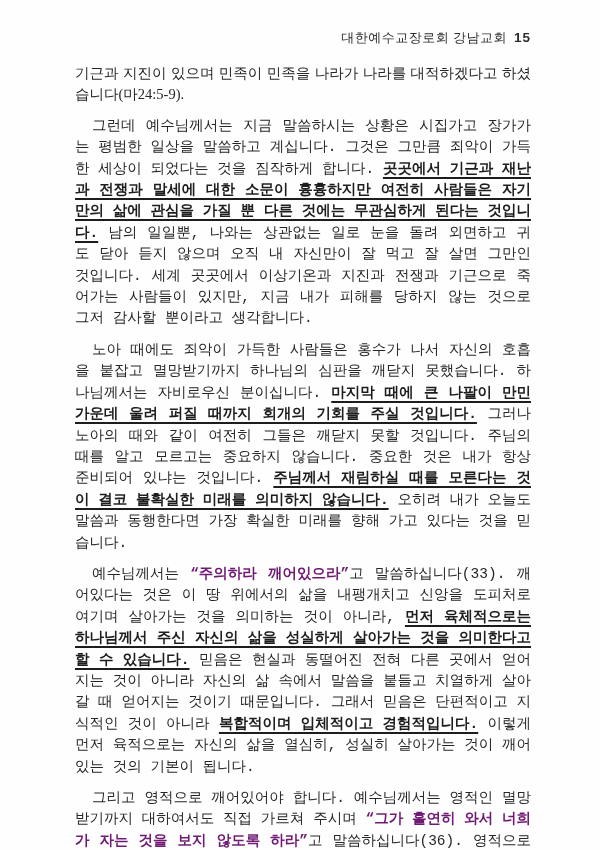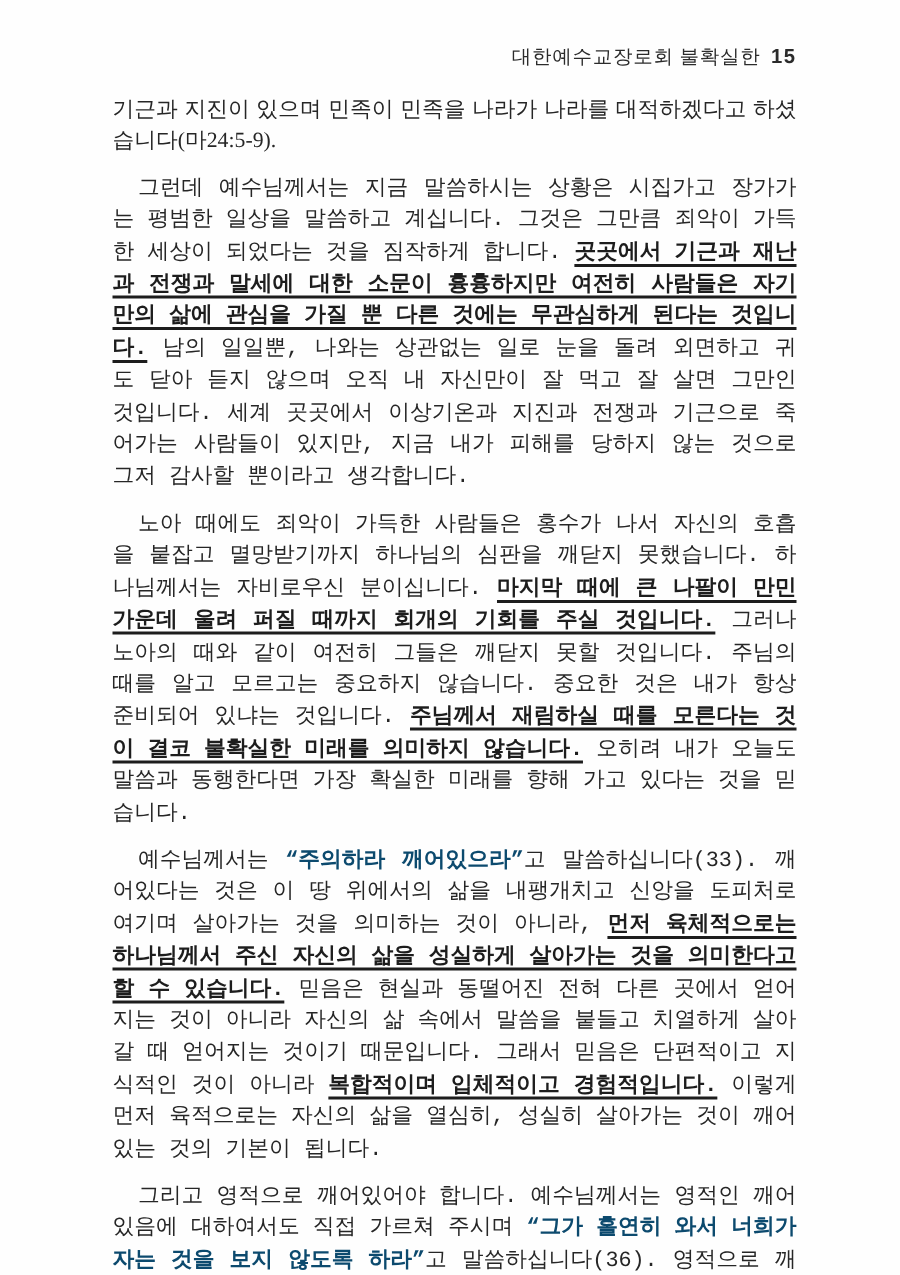--- a/index.html
+++ b/index.html
@@ -37,36 +37,36 @@
   .para {
     font-size: 14.5px;
     line-height: 21.4px;
     margin-bottom: 10px;
     text-align: justify;
     word-break: break-all;
     color: #262626;
   }
   .para.indent { text-indent: 17px; font-family: Liberation Mono, monospace; }
   .para span.normal { font-weight: normal; }
-  .para span.bold { font-weight: bold; color: #0c4a6e; }
+  .para span.bold { font-weight: bold; color: #701a75; }
   .para span.bold-underline {
     font-weight: bold;
     color: #1d1d1d;
     text-decoration: underline;
     text-decoration-thickness: 1.5px;
     text-underline-offset: 3.5px;
   }
 </style>
 </head>
 <body>
 
 <div class="page">
   <div class="header">
-    <span class="title">대한예수교장로회 불확실한</span><span class="page-num">15</span>
+    <span class="title">대한예수교장로회 강남교회</span><span class="page-num">15</span>
   </div>
   <div class="doc-body">
       <p class="para"><span class="normal">기근과 지진이 있으며 민족이 민족을 나라가 나라를 대적하겠다고 하셨습니다(마24:5-9).</span></p>
       <p class="para indent"><span class="normal">그런데 예수님께서는 지금 말씀하시는 상황은 시집가고 장가가는 평범한 일상을 말씀하고 계십니다. 그것은 그만큼 죄악이 가득한 세상이 되었다는 것을 짐작하게 합니다. </span><span class="bold-underline">곳곳에서 기근과 재난과 전쟁과 말세에 대한 소문이 흉흉하지만 여전히 사람들은 자기만의 삶에 관심을 가질 뿐 다른 것에는 무관심하게 된다는 것입니다.</span><span class="normal"> 남의 일일뿐, 나와는 상관없는 일로 눈을 돌려 외면하고 귀도 닫아 듣지 않으며 오직 내 자신만이 잘 먹고 잘 살면 그만인 것입니다. 세계 곳곳에서 이상기온과 지진과 전쟁과 기근으로 죽어가는 사람들이 있지만, 지금 내가 피해를 당하지 않는 것으로 그저 감사할 뿐이라고 생각합니다.</span></p>
       <p class="para indent"><span class="normal">노아 때에도 죄악이 가득한 사람들은 홍수가 나서 자신의 호흡을 붙잡고 멸망받기까지 하나님의 심판을 깨닫지 못했습니다. 하나님께서는 자비로우신 분이십니다. </span><span class="bold-underline">마지막 때에 큰 나팔이 만민 가운데 울려 퍼질 때까지 회개의 기회를 주실 것입니다.</span><span class="normal"> 그러나 노아의 때와 같이 여전히 그들은 깨닫지 못할 것입니다. 주님의 때를 알고 모르고는 중요하지 않습니다. 중요한 것은 내가 항상 준비되어 있냐는 것입니다. </span><span class="bold-underline">주님께서 재림하실 때를 모른다는 것이 결코 불확실한 미래를 의미하지 않습니다.</span><span class="normal"> 오히려 내가 오늘도 말씀과 동행한다면 가장 확실한 미래를 향해 가고 있다는 것을 믿습니다.</span></p>
       <p class="para indent"><span class="normal">예수님께서는 </span><span class="bold">“주의하라 깨어있으라”</span><span class="normal">고 말씀하십니다(33). 깨어있다는 것은 이 땅 위에서의 삶을 내팽개치고 신앙을 도피처로 여기며 살아가는 것을 의미하는 것이 아니라, </span><span class="bold-underline">먼저 육체적으로는 하나님께서 주신 자신의 삶을 성실하게 살아가는 것을 의미한다고 할 수 있습니다.</span><span class="normal"> 믿음은 현실과 동떨어진 전혀 다른 곳에서 얻어지는 것이 아니라 자신의 삶 속에서 말씀을 붙들고 치열하게 살아갈 때 얻어지는 것이기 때문입니다. 그래서 믿음은 단편적이고 지식적인 것이 아니라 </span><span class="bold-underline">복합적이며 입체적이고 경험적입니다.</span><span class="normal"> 이렇게 먼저 육적으로는 자신의 삶을 열심히, 성실히 살아가는 것이 깨어있는 것의 기본이 됩니다.</span></p>
-      <p class="para indent"><span class="normal">그리고 영적으로 깨어있어야 합니다. 예수님께서는 영적인 깨어있음에 대하여서도 직접 가르쳐 주시며 </span><span class="bold">“그가 홀연히 와서 너희가 자는 것을 보지 않도록 하라”</span><span class="normal">고 말씀하십니다(36). 영적으로 깨어있다는 것은 믿음을 잃지 않는 것을 의미합니다. 그러므로 영과 육이 깨어 있다는 것은 삶 속에 불어오는 환난과 고통과 미혹 속에서도 끝까지 견디며 믿음을 잃지 않고 성실하게 주신 삶을 감당하고 사역을 감당하는 것입니다(마 24:13). 그러므로 </span></p>
+      <p class="para indent"><span class="normal">그리고 영적으로 깨어있어야 합니다. 예수님께서는 영적인 멸망받기까지 대하여서도 직접 가르쳐 주시며 </span><span class="bold">“그가 홀연히 와서 너희가 자는 것을 보지 않도록 하라”</span><span class="normal">고 말씀하십니다(36). 영적으로 깨어있다는 것은 믿음을 잃지 않는 것을 의미합니다. 그러므로 영과 육이 깨어 있다는 것은 삶 속에 불어오는 환난과 고통과 미혹 속에서도 끝까지 견디며 믿음을 잃지 않고 성실하게 주신 삶을 감당하고 사역을 감당하는 것입니다(마 24:13). 그러므로 </span></p>
     </div>
 </div>
 
 </body></html>

